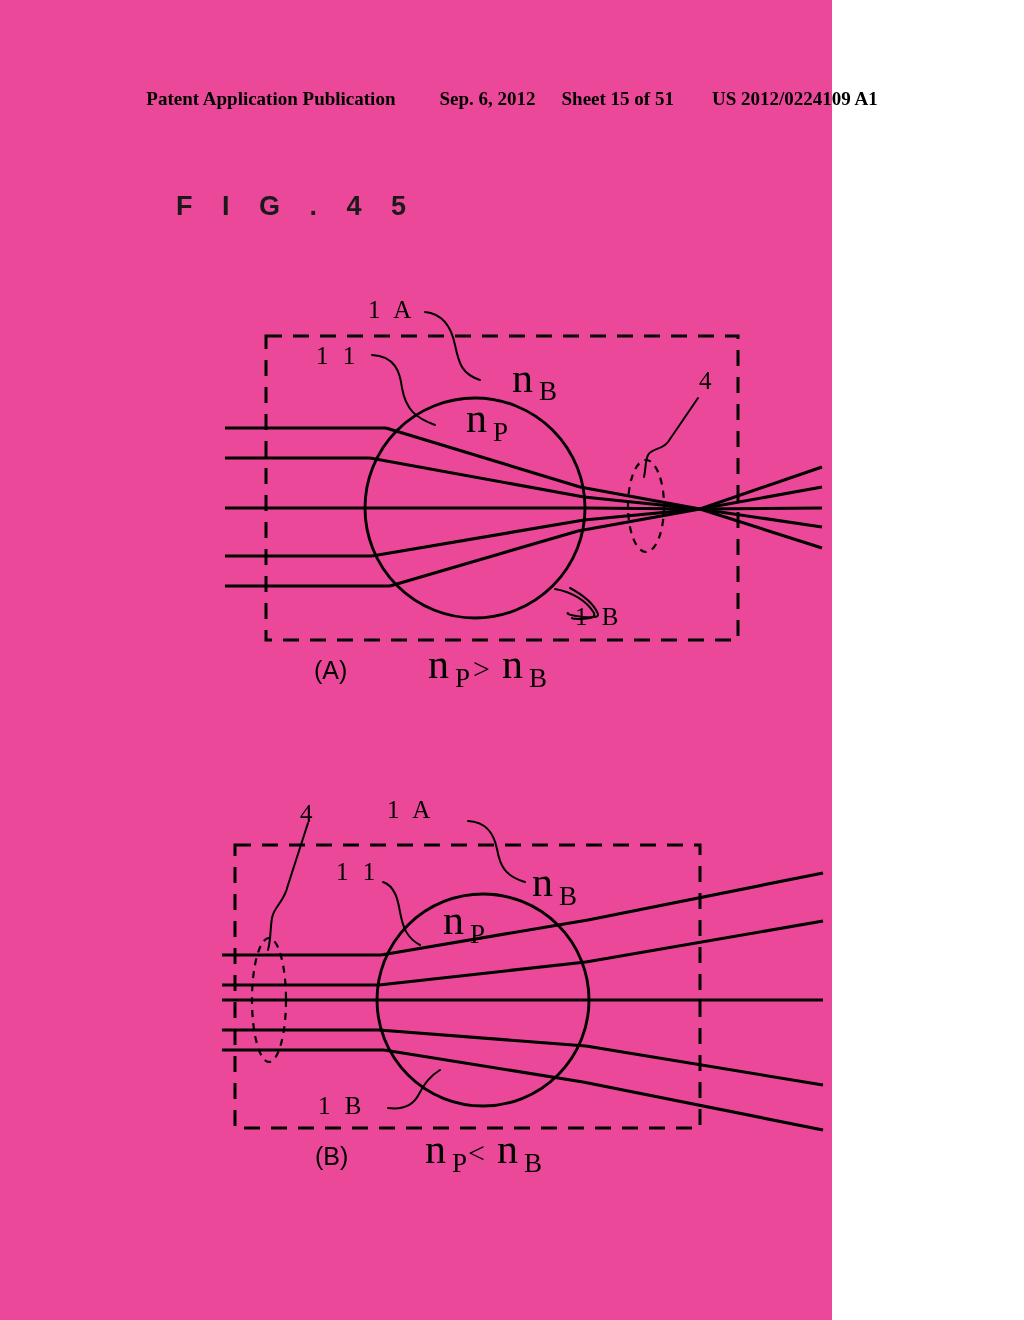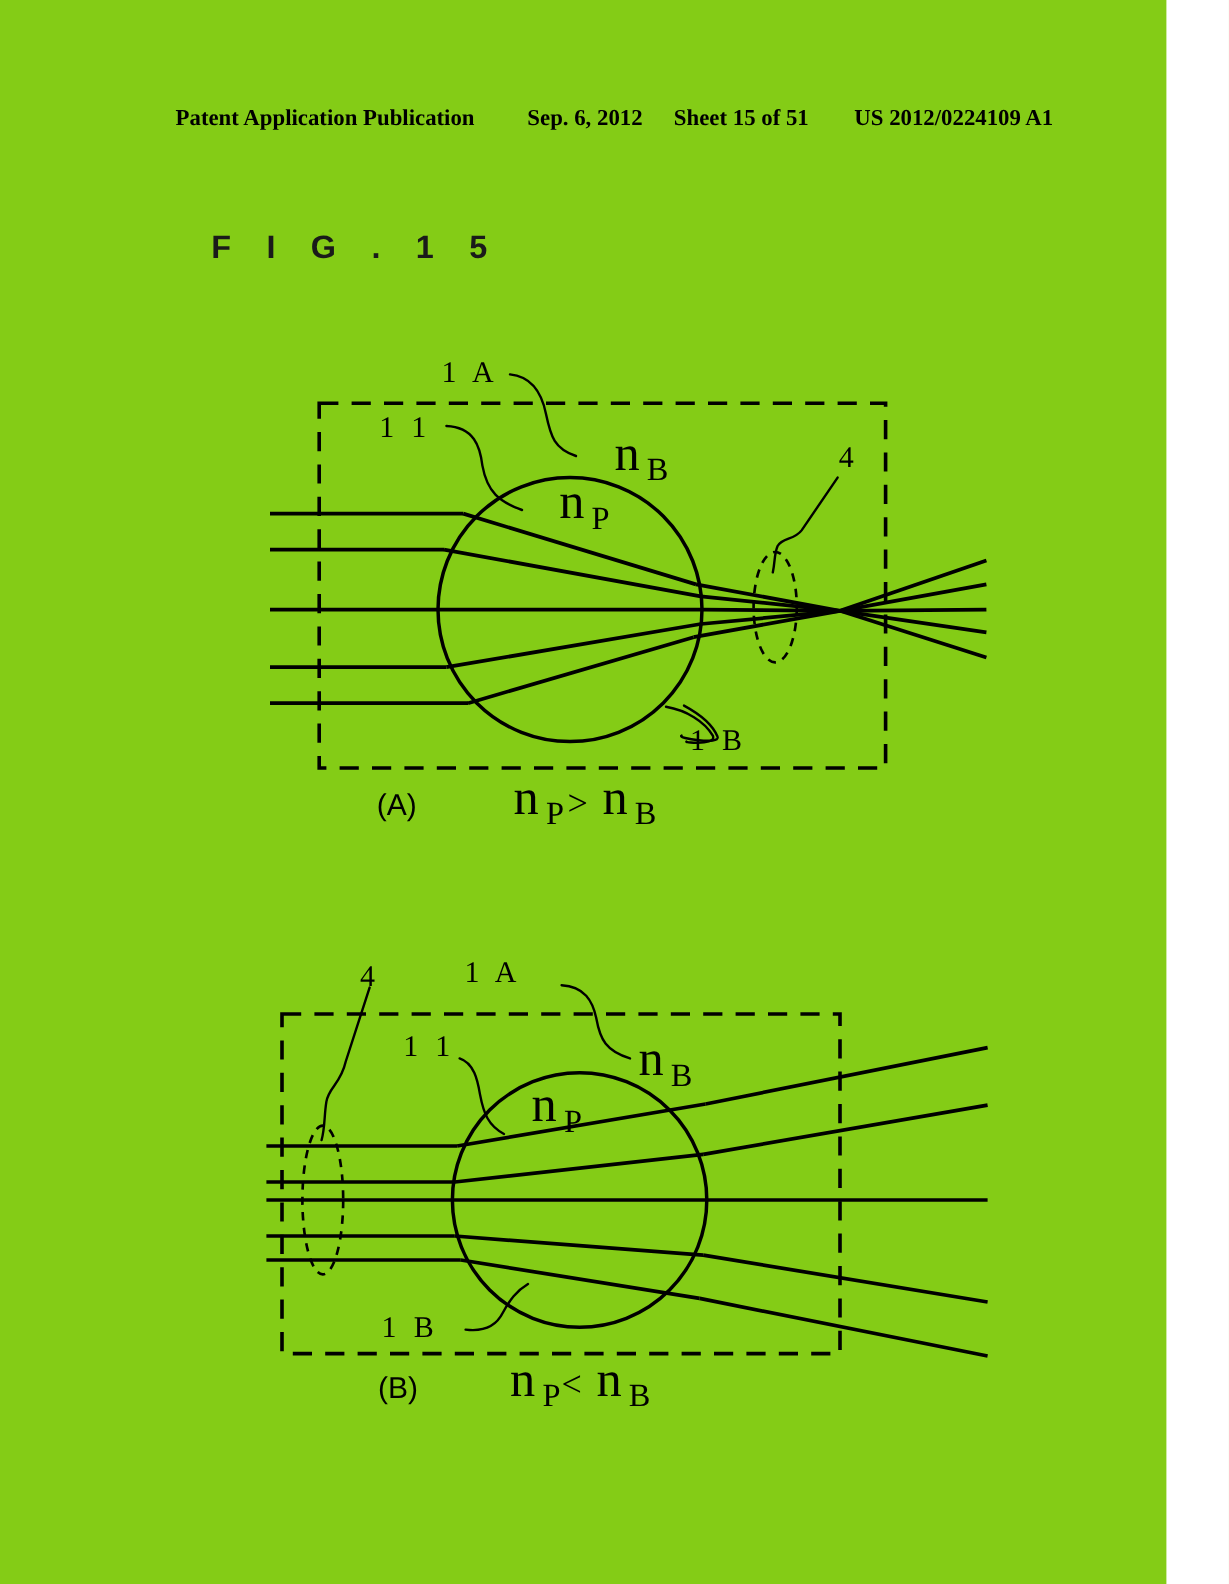--- a/index.html
+++ b/index.html
@@ -11,23 +11,23 @@
     width: 1024px;
     height: 1320px;
     position: relative;
     font-family: "Liberation Serif", serif;
     color: #000000;
     overflow: hidden;
   }
   #page {
     position: absolute;
     left: 0; top: 0;
-    width: 972px;
+    width: 832px;
     height: 1320px;
-    background: #84cc16;
+    background: #ec4899;
   }
   .hdr {
     position: absolute;
     top: 88px;
     left: 0;
     width: 1024px;
     text-align: center;
     font-family: "Liberation Serif", serif;
     font-weight: bold;
     font-size: 19px;
@@ -98,21 +98,21 @@
 </style>
 </head>
 <body>
 
 <div id="page">
 
   <div class="hdr">
     <span>Patent Application Publication</span><span class="gap-xl"></span><span>Sep. 6, 2012</span><span class="gap-md"></span><span>Sheet 15 of 51</span><span class="gap-lg"></span><span>US 2012/0224109 A1</span>
   </div>
 
-  <div class="figtitle">F I G .  1 5</div>
+  <div class="figtitle">F I G .  4 5</div>
 
   <svg class="fig" viewBox="0 0 1024 1320">
 
     <g>
 
       <rect class="boxdash" x="266" y="336" width="472" height="304"></rect>
 
       <circle class="circ" cx="475" cy="508" r="110"></circle>
 
       <line class="ray" x1="225" y1="428" x2="386" y2="428"></line>

